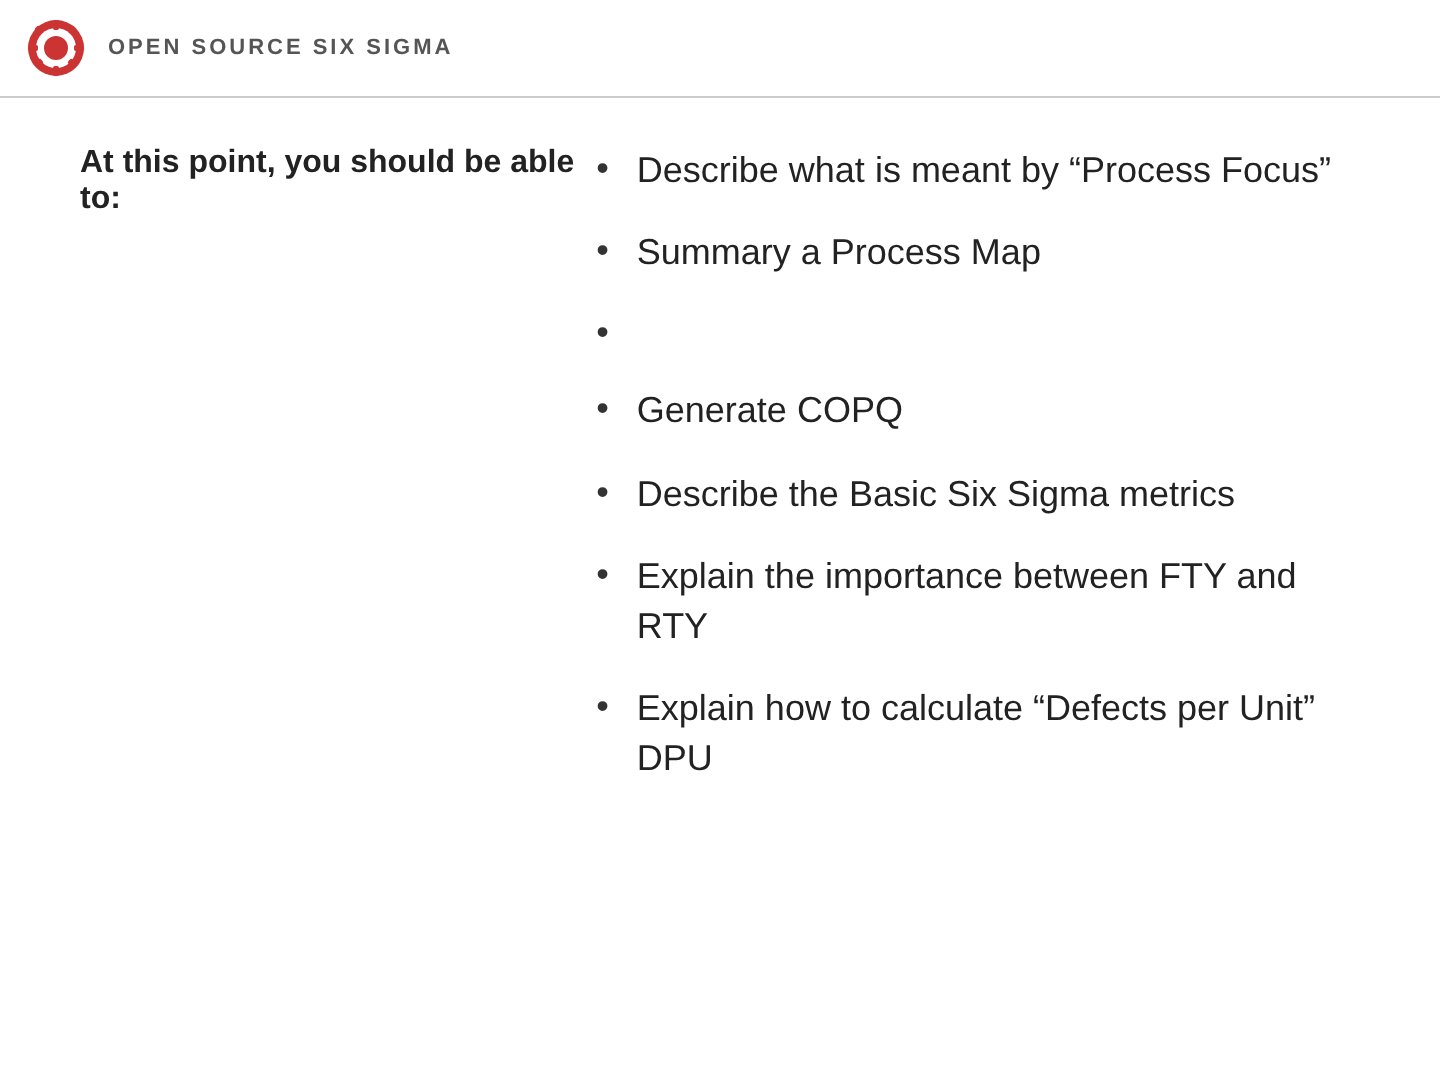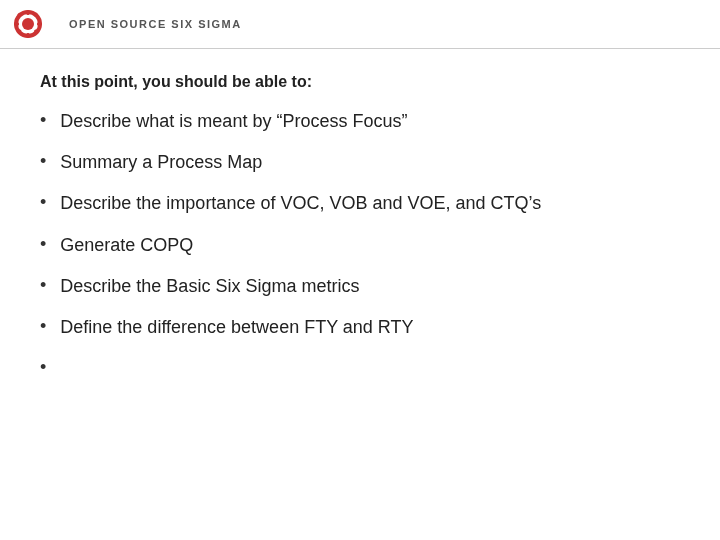--- a/index.html
+++ b/index.html
@@ -31,21 +31,21 @@
       align-items: center;
       justify-content: space-between;
       padding: 8px 20px 8px 12px;
       border-bottom: 1px solid #cccccc;
       min-height: 46px;
     }
 
     #logo-area {
       display: flex;
       align-items: center;
-      gap: 25px;
+      gap: 10px;
     }
 
     #logo-icon {
       width: 32px;
       height: 32px;
     }
 
     #logo-text {
       font-size: 11px;
       font-weight: bold;
@@ -59,21 +59,21 @@
       font-style: italic;
       color: #333333;
       font-weight: normal;
     }
 
     
     #main-content {
       flex: 1;
       padding: 24px 40px 16px 40px;
       display: flex;
-      flex-direction: column;
+      flex-direction: row;
       gap: 0;
     }
 
     #intro-text {
       font-size: 16px;
       font-weight: bold;
       margin-bottom: 18px;
       color: #222;
     }
 
@@ -155,34 +155,34 @@
         <div class="bullet-item">
           <span class="bullet-dot">•</span>
           <span class="bullet-text">Describe what is meant by “Process Focus”</span>
         </div>
         <div class="bullet-item">
           <span class="bullet-dot">•</span>
           <span class="bullet-text">Summary a Process Map</span>
         </div>
         <div class="bullet-item">
           <span class="bullet-dot">•</span>
-          <span class="bullet-text">Describe the importance of VOC, VOB and VOE, and CTQ’s</span>
         </div>
         <div class="bullet-item">
           <span class="bullet-dot">•</span>
           <span class="bullet-text">Generate COPQ</span>
         </div>
         <div class="bullet-item">
           <span class="bullet-dot">•</span>
           <span class="bullet-text">Describe the Basic Six Sigma metrics</span>
         </div>
         <div class="bullet-item">
           <span class="bullet-dot">•</span>
-          <span class="bullet-text">Define the difference between FTY and RTY</span>
+          <span class="bullet-text">Explain the importance between FTY and RTY</span>
         </div>
         <div class="bullet-item">
           <span class="bullet-dot">•</span>
+          <span class="bullet-text">Explain how to calculate “Defects per Unit” DPU</span>
         </div>
       </div>
   </div>
 
 
 </div>
 
 </body></html>

